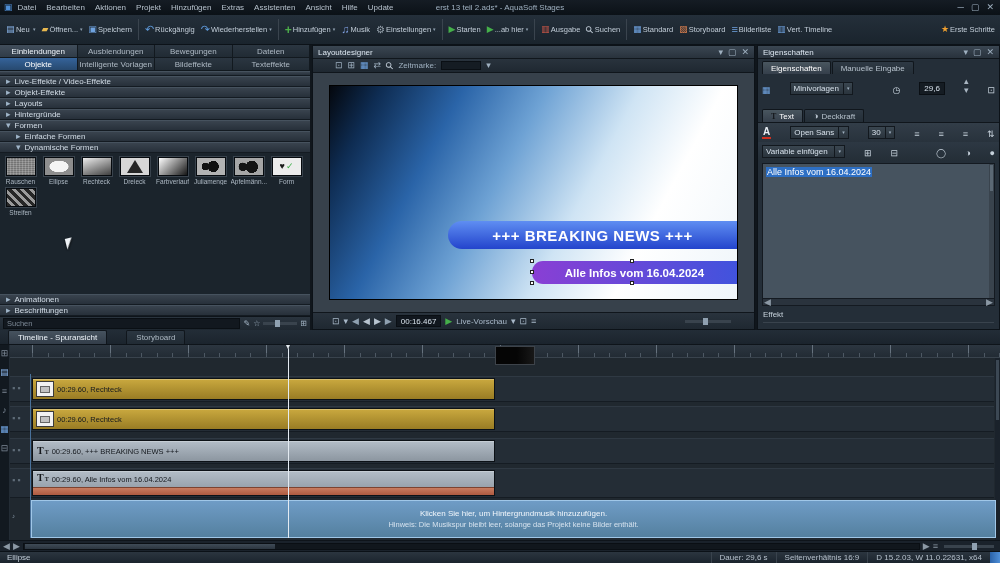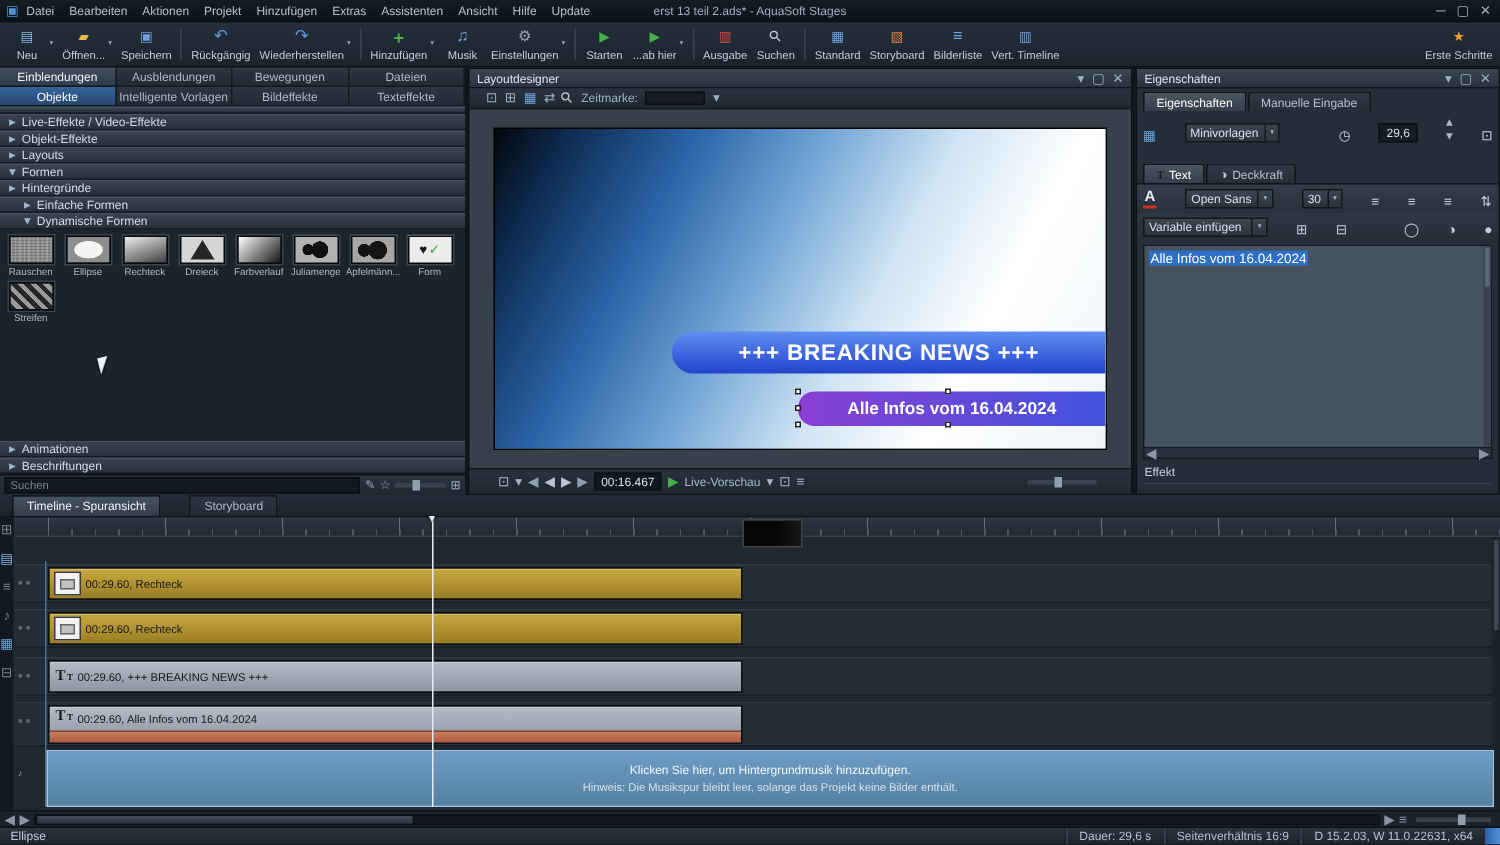--- a/index.html
+++ b/index.html
@@ -52,21 +52,21 @@
 .ic-heart::before{content:"♥";}
 .ic-check::before{content:"✓";color:#3db04a;}
 
 #titlebar{left:0;top:0;width:1000px;height:15px;background:linear-gradient(#151c24,#0b1117);display:flex;align-items:center;padding:0 4px;}
 #titlebar .menu{padding:0 5px;color:#b6c1cc;cursor:default;}
 #title-text{position:absolute;left:300px;width:400px;text-align:center;color:#9fb0c0;}
 #win-btns{margin-left:auto;display:flex;gap:7px;color:#9fb0c0;font-size:7px;padding-right:2px;}
 
 #toolbar{left:0;top:15px;width:1000px;height:30px;background:linear-gradient(#242f3a,#1a242d);border-bottom:1px solid #0c1218;display:flex;align-items:stretch;padding:0 2px;}
 .tbtn{display:flex;align-items:center;padding:0 3px;}
-.tbtn .col{display:flex;flex-direction:column;align-items:center;justify-content:center;gap:1px;min-width:26px;}
+.tbtn .col{display:flex;flex-direction:row;align-items:center;justify-content:center;gap:1px;min-width:26px;}
 .tbtn .ic{height:13px;display:flex;align-items:center;}
 .tbtn .lbl{font-size:7.5px;color:#c2cdd8;white-space:nowrap;}
 .tbtn .arrow{font-size:5px;color:#8fa0b0;margin-left:2px;}
 .tsep{width:1px;background:#3a444e;margin:4px 3px;}
 
 .win-head{height:13px;background:linear-gradient(#3a4652,#28323c);border-bottom:1px solid #10161c;display:flex;align-items:center;padding:0 5px;color:#dce6f0;flex:none;}
 .win-btns{margin-left:auto;display:flex;gap:5px;color:#9fb0c0;font-size:6px;}
 
 #left{left:0;top:45px;width:310px;height:285px;background:#1d262e;display:flex;flex-direction:column;overflow:hidden;}
 .ltabs{display:flex;height:13px;flex:none;}
@@ -92,21 +92,21 @@
 .st-streifen{background:repeating-linear-gradient(45deg,#262626 0 3px,#9a9a9a 3px 6px);}
 #left-spacer{flex:1;background:#1b242c;}
 #left-search{flex:none;height:14px;display:flex;align-items:center;gap:3px;background:linear-gradient(#2a343e,#1f2831);border-top:1px solid #0e141a;padding:0 3px;}
 #left-search input{flex:1;height:11px;background:#12181f;border:1px solid #0a0f14;color:#d0dae4;font-size:7.5px;font-family:"Liberation Sans",sans-serif;padding:0 3px;}
 #left-search input::placeholder{color:#7b8794;}
 .mini-ic{font-size:8px;color:#9fb0c0;}
 .mini-slider{width:34px;height:3px;background:#39434d;position:relative;}
 .mini-slider .th{position:absolute;left:12px;top:-2px;width:5px;height:7px;background:#8fa0b0;}
 
 #center{left:312px;top:45px;width:443px;height:285px;background:#242e38;display:flex;flex-direction:column;overflow:hidden;border:1px solid #0c1218;}
-#ctools{height:14px;flex:none;display:flex;align-items:center;gap:5px;padding:0 11px;background:linear-gradient(#29333d,#1f2831);border-bottom:1px solid #10161c;color:#9fb0c0;}
+#ctools{height:14px;flex:none;display:flex;align-items:center;gap:5px;padding:0 22px;background:linear-gradient(#29333d,#1f2831);border-bottom:1px solid #10161c;color:#9fb0c0;}
 #ctools .box{width:40px;height:9px;background:#151c23;border:1px solid #0a0f14;}
 #preview-wrap{flex:1;background:#37414b;display:flex;align-items:center;justify-content:center;position:relative;}
 #preview{width:407px;height:213px;position:relative;box-shadow:0 0 0 1px #000;overflow:hidden;
 background:linear-gradient(118deg,#04070d 0%,#0e2c52 10%,#2a64a8 26%,#6ea2d4 42%,#cfe4f4 60%,#ffffff 76%,#eef5fa 100%);}
 #banner1{position:absolute;right:0;top:135px;left:118px;height:28px;border-radius:14px 0 0 14px;background:linear-gradient(180deg,#5f8ef2,#2344cc);display:flex;align-items:center;justify-content:center;color:#fff;font-weight:bold;font-size:15px;letter-spacing:.5px;white-space:nowrap;}
 #banner2{position:absolute;right:0;top:175px;left:202px;height:23px;border-radius:11px 0 0 11px;background:linear-gradient(90deg,#8a3fd4,#4153dd);display:flex;align-items:center;justify-content:center;color:#fff;font-weight:bold;font-size:11.5px;white-space:nowrap;}
 .handle{position:absolute;width:4px;height:4px;background:#fff;border:1px solid #222;z-index:5;}
 #cbottom{height:17px;flex:none;display:flex;align-items:center;gap:4px;padding:0 19px;background:linear-gradient(#29333d,#1f2831);border-top:1px solid #10161c;color:#a8b8c8;}
 .timebox{background:#11171e;border:1px solid #0a0f14;padding:0 4px;height:12px;display:flex;align-items:center;color:#d6e0ea;}
 .vslider{width:46px;height:3px;background:#39434d;position:relative;}
@@ -333,26 +333,26 @@
     </div>
   <div class="trow">
       <span class="gi ic-tri-r"></span>
       <span>Objekt-Effekte</span>
     </div>
   <div class="trow">
       <span class="gi ic-tri-r"></span>
       <span>Layouts</span>
     </div>
   <div class="trow">
+      <span class="gi ic-tri-r"></span>
+      <span>Hintergründe</span>
+    </div>
+  <div class="trow">
       <span class="gi ic-tri-d"></span>
       <span>Formen</span>
-    </div>
-  <div class="trow">
-      <span class="gi ic-tri-r"></span>
-      <span>Hintergründe</span>
     </div>
   <div class="trow indent">
       <span class="gi ic-tri-r"></span>
       <span>Einfache Formen</span>
     </div>
   <div class="trow indent">
       <span class="gi ic-tri-d"></span>
       <span>Dynamische Formen</span>
     </div>
   <div id="shapes">

